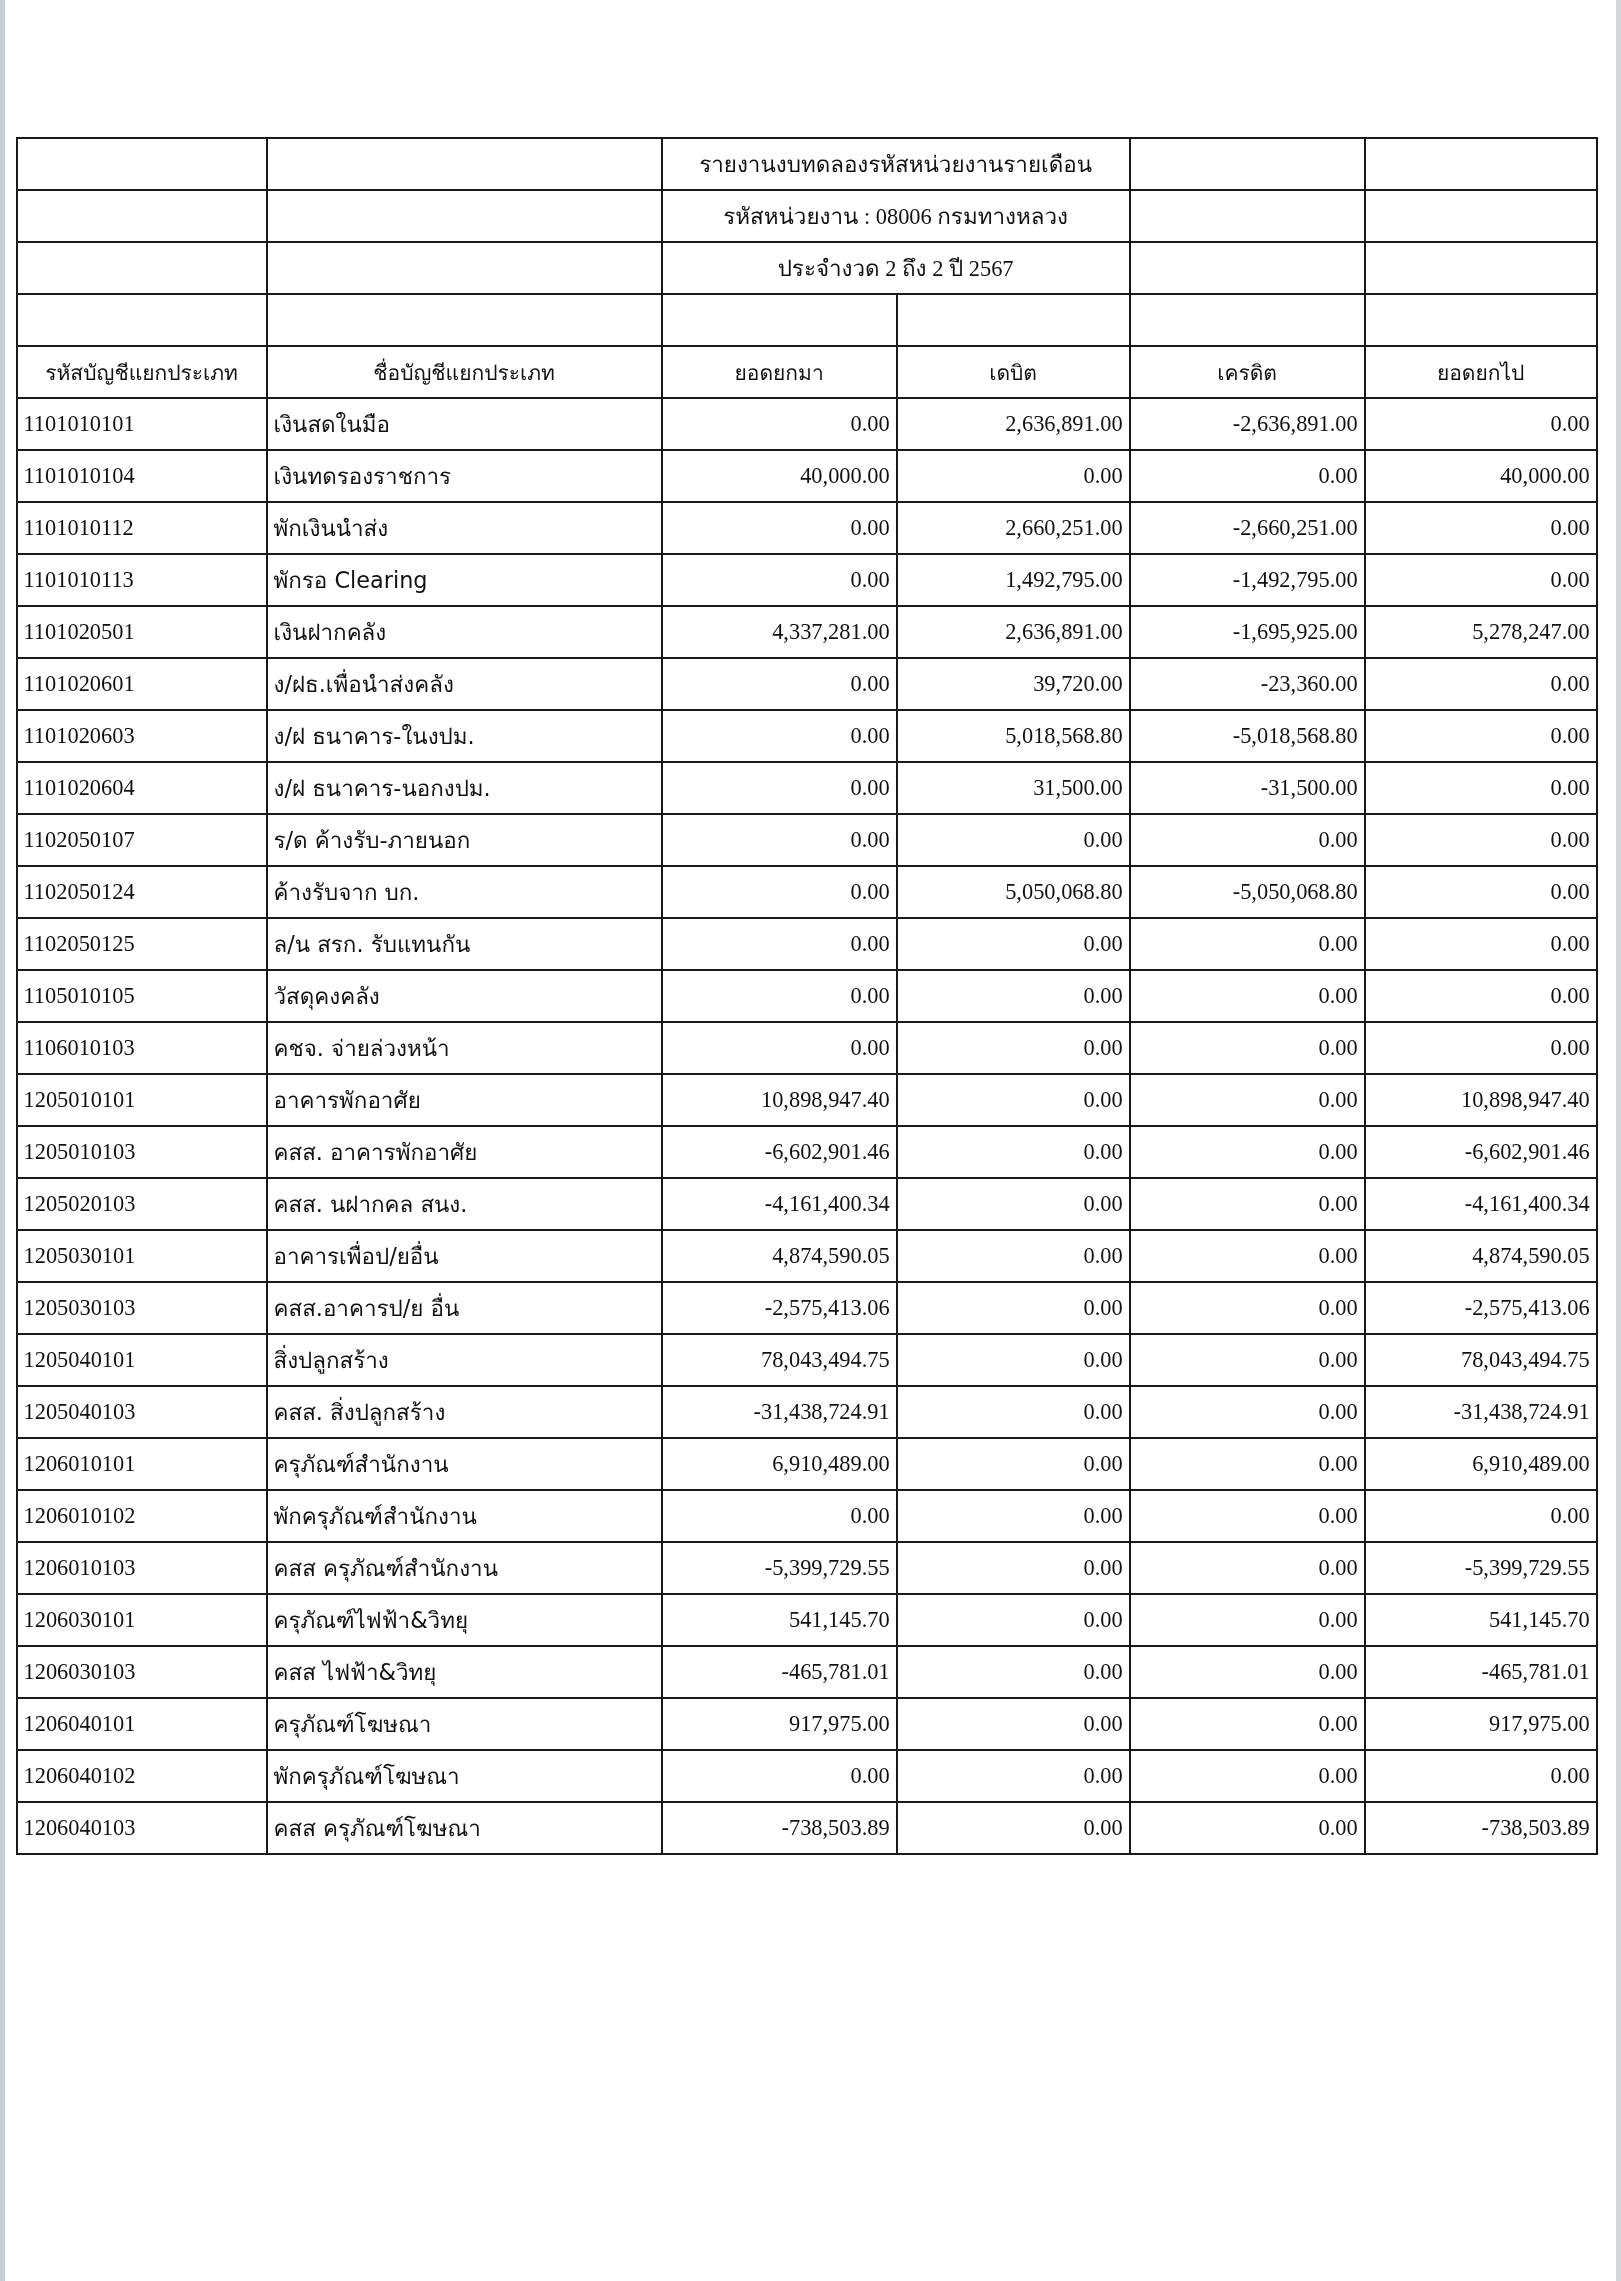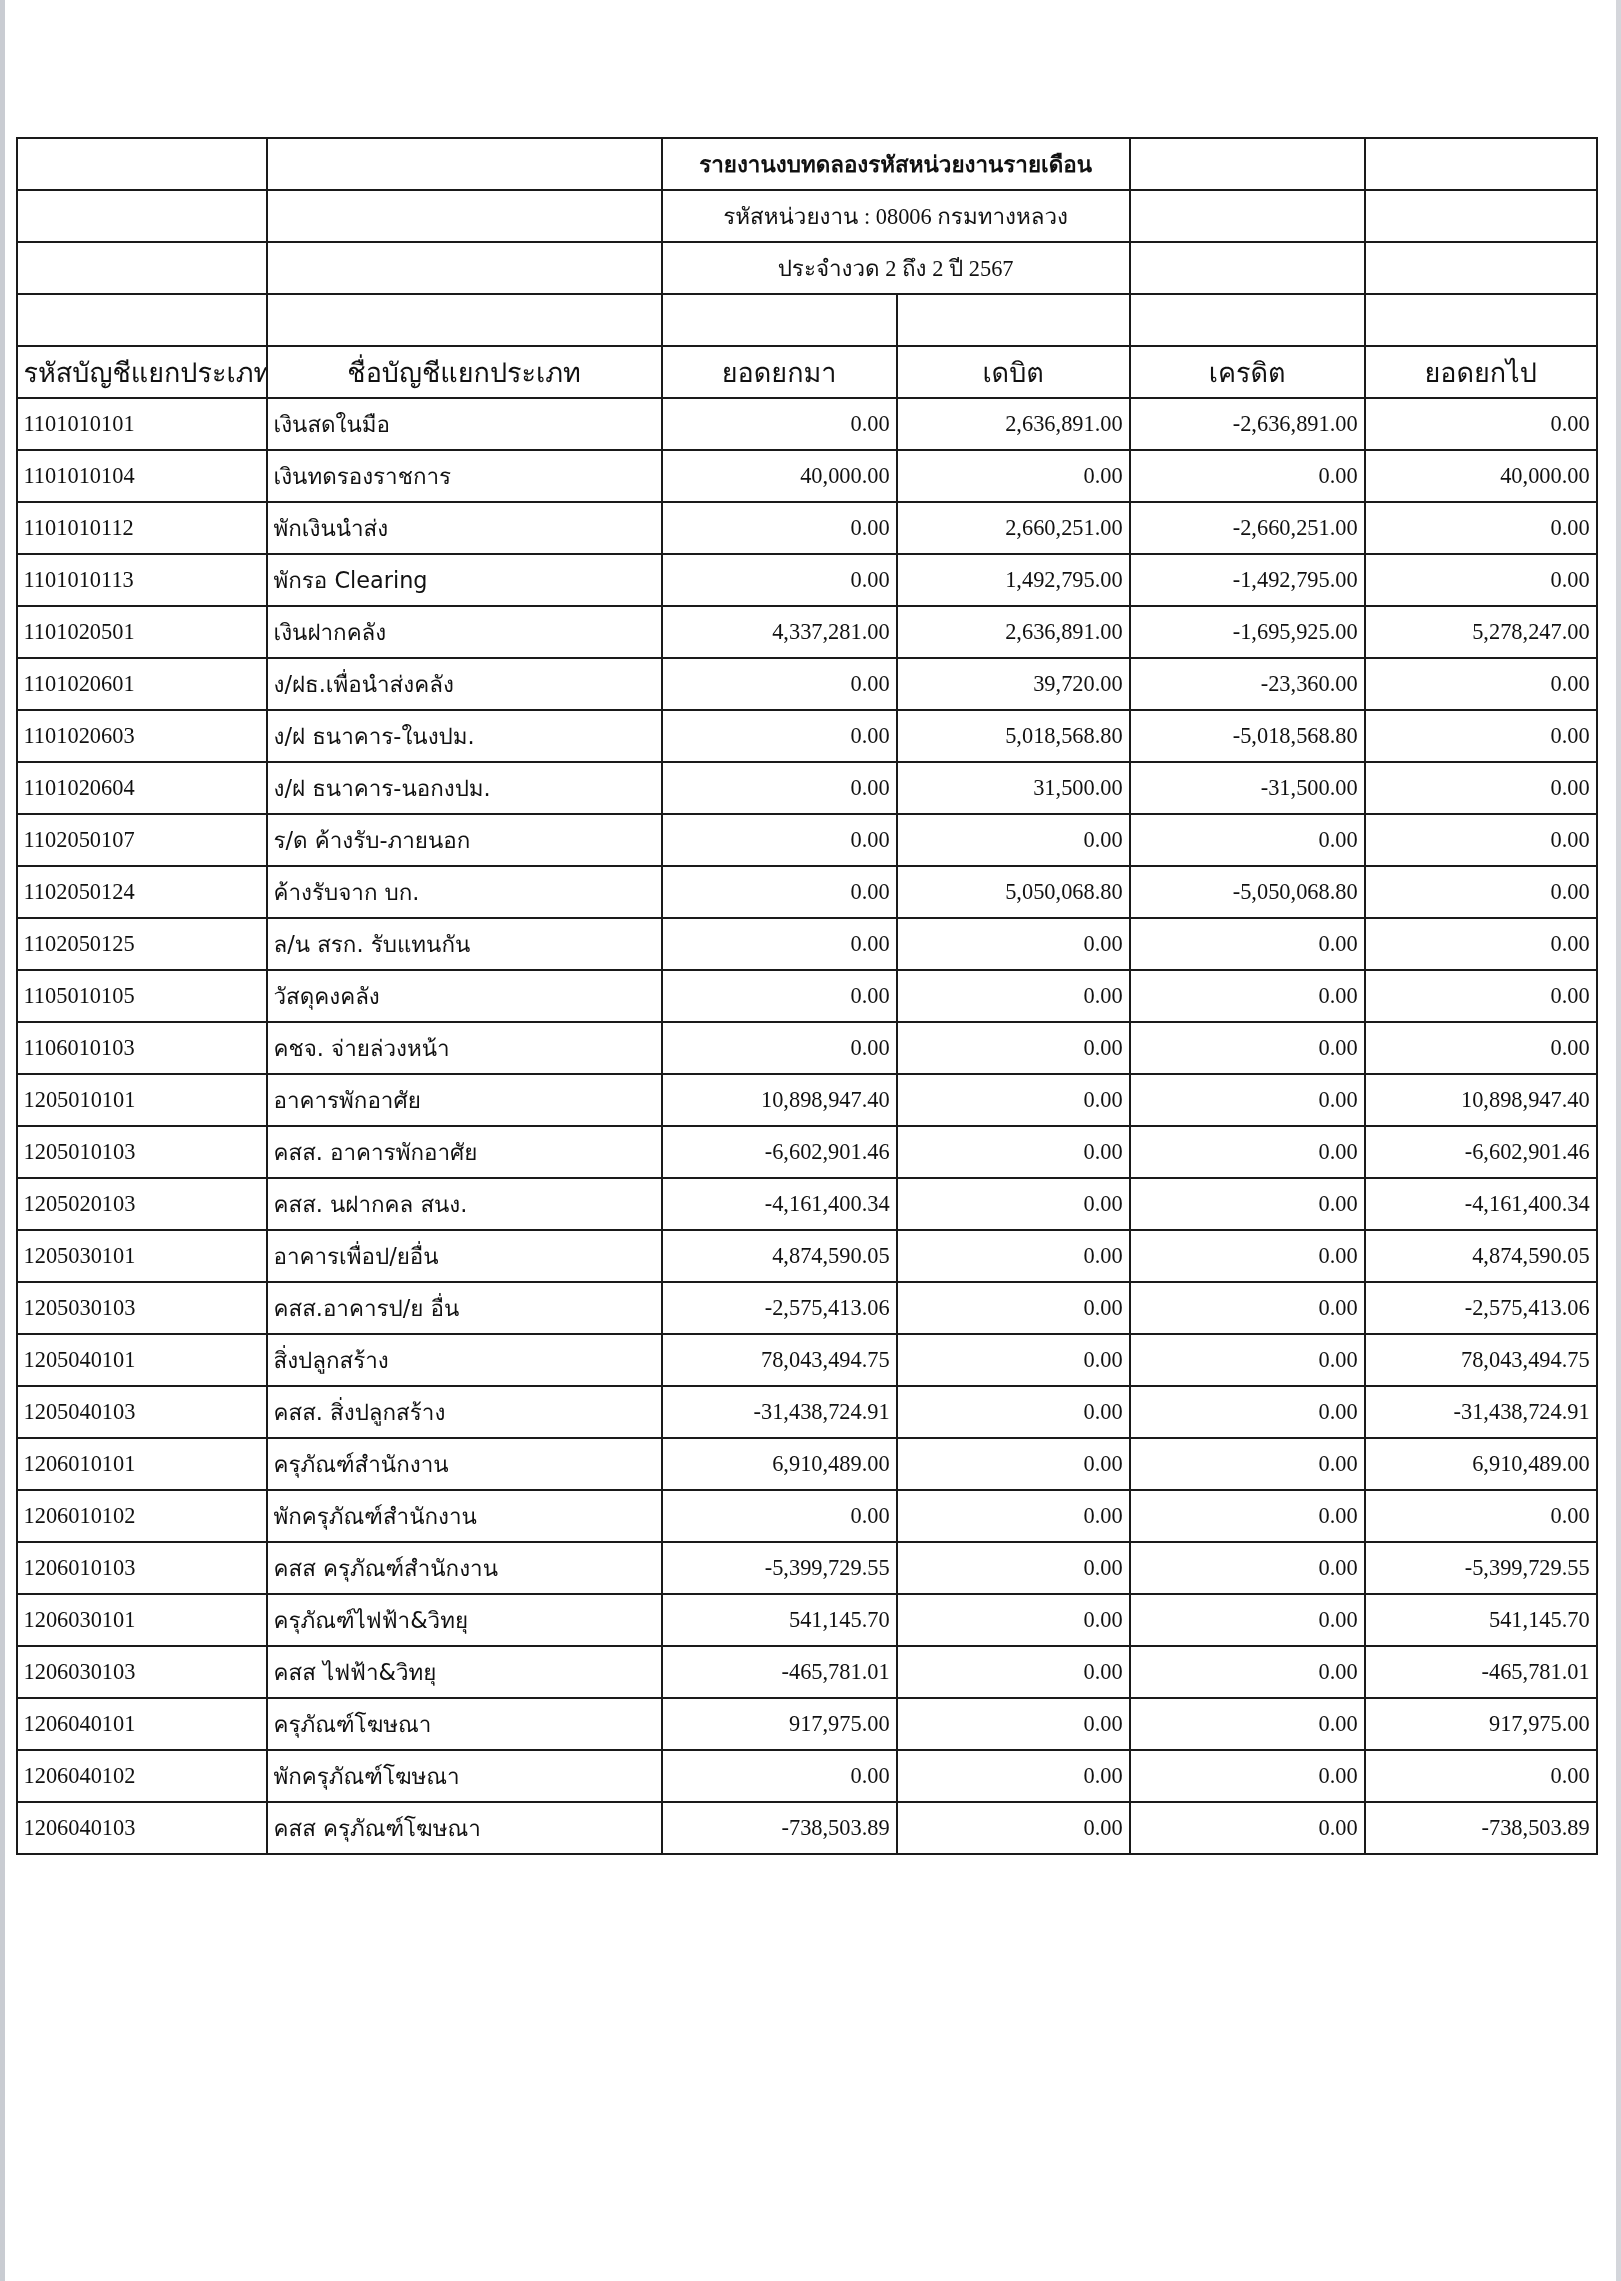--- a/index.html
+++ b/index.html
@@ -11,23 +11,23 @@
   .edge-right { position:absolute; right:0; top:0; width:5.9px; height:2281px; background:#d4d6db; }
   .sheet {
     position:absolute; left:15.6px; top:137px; width:1580px;
     border-collapse:collapse; table-layout:fixed;
   }
   .sheet td {
     border:2px solid #1a1a1a; height:50px; padding:0 5.9px; font-size:22.4px;
     white-space:nowrap; overflow:hidden; vertical-align:middle;
   }
   .sheet tr.hdr td { height:50px; }
-  .sheet tr.colhead td { text-align:center; font-family:"DejaVu Sans", sans-serif; font-size:27px; }
+  .sheet tr.colhead td { text-align:center; font-family:"DejaVu Sans", sans-serif; font-size:21px; }
   .title { text-align:center; font-size:23.4px; }
-  .title.bold { font-weight:bold; }
+  .title.bold { font-weight:normal; }
   .code { text-align:left; padding-left:3.9px;border-radius:16px; }
   .name { text-align:left; padding-left:3.9px; font-family:"DejaVu Sans", sans-serif; font-size:20.5px;margin-top:40px; }
   .num { text-align:right; padding-right:3.9px; }
 </style>
 </head>
 <body>
 
 <div class="edge-left"></div>
 <div class="edge-right"></div>
 

